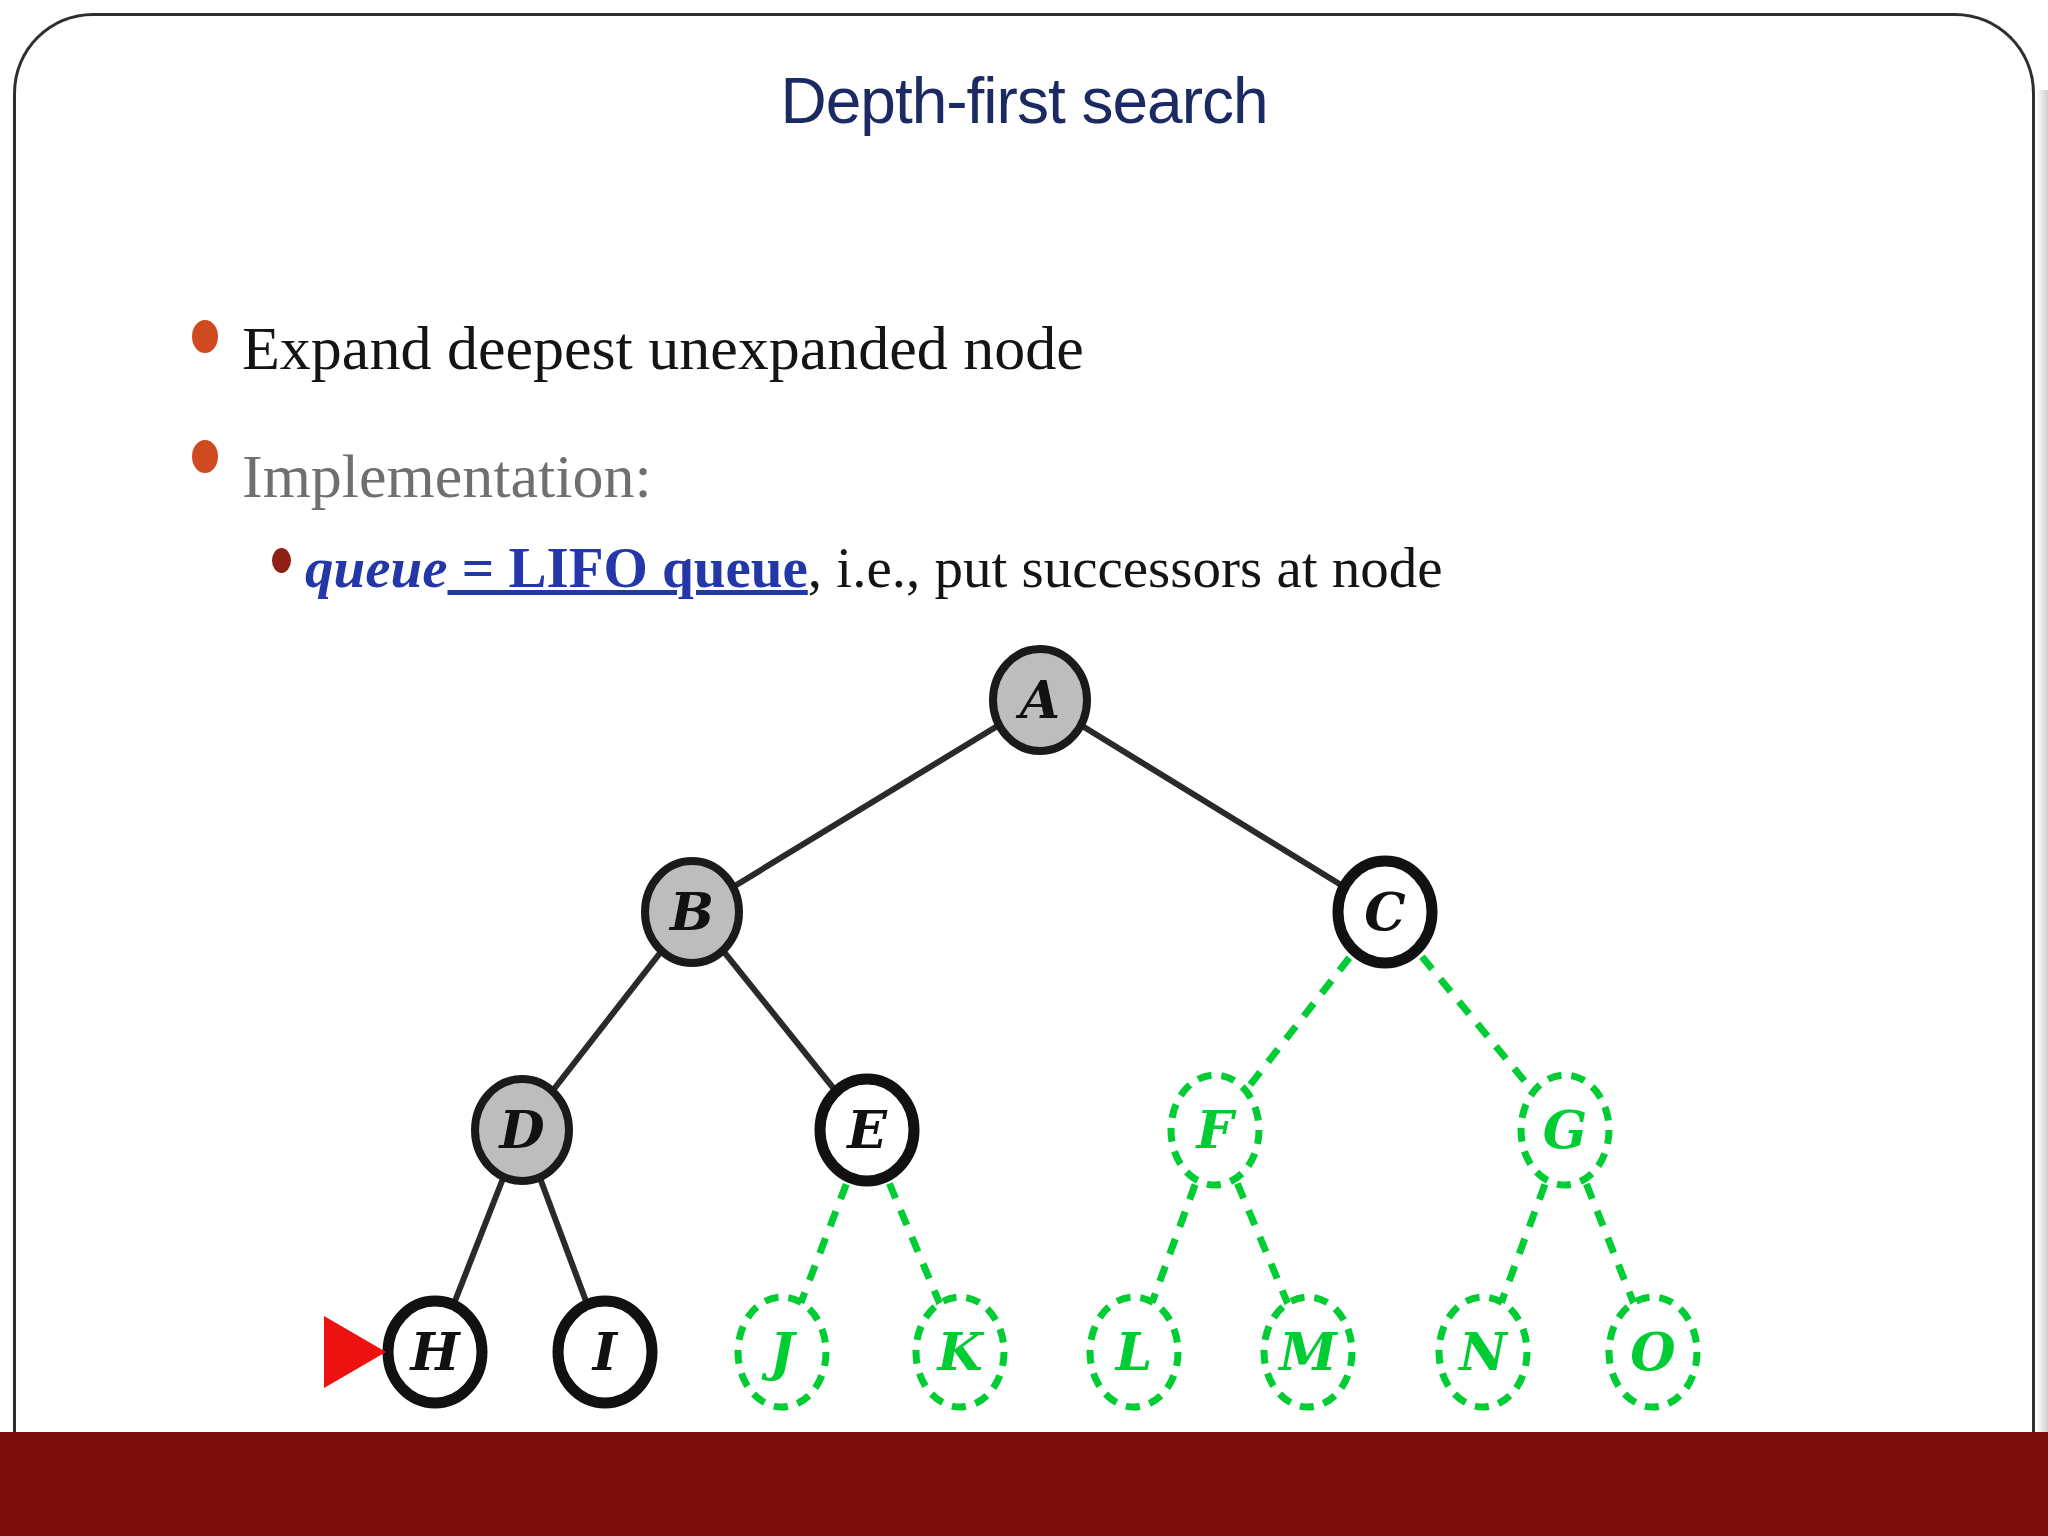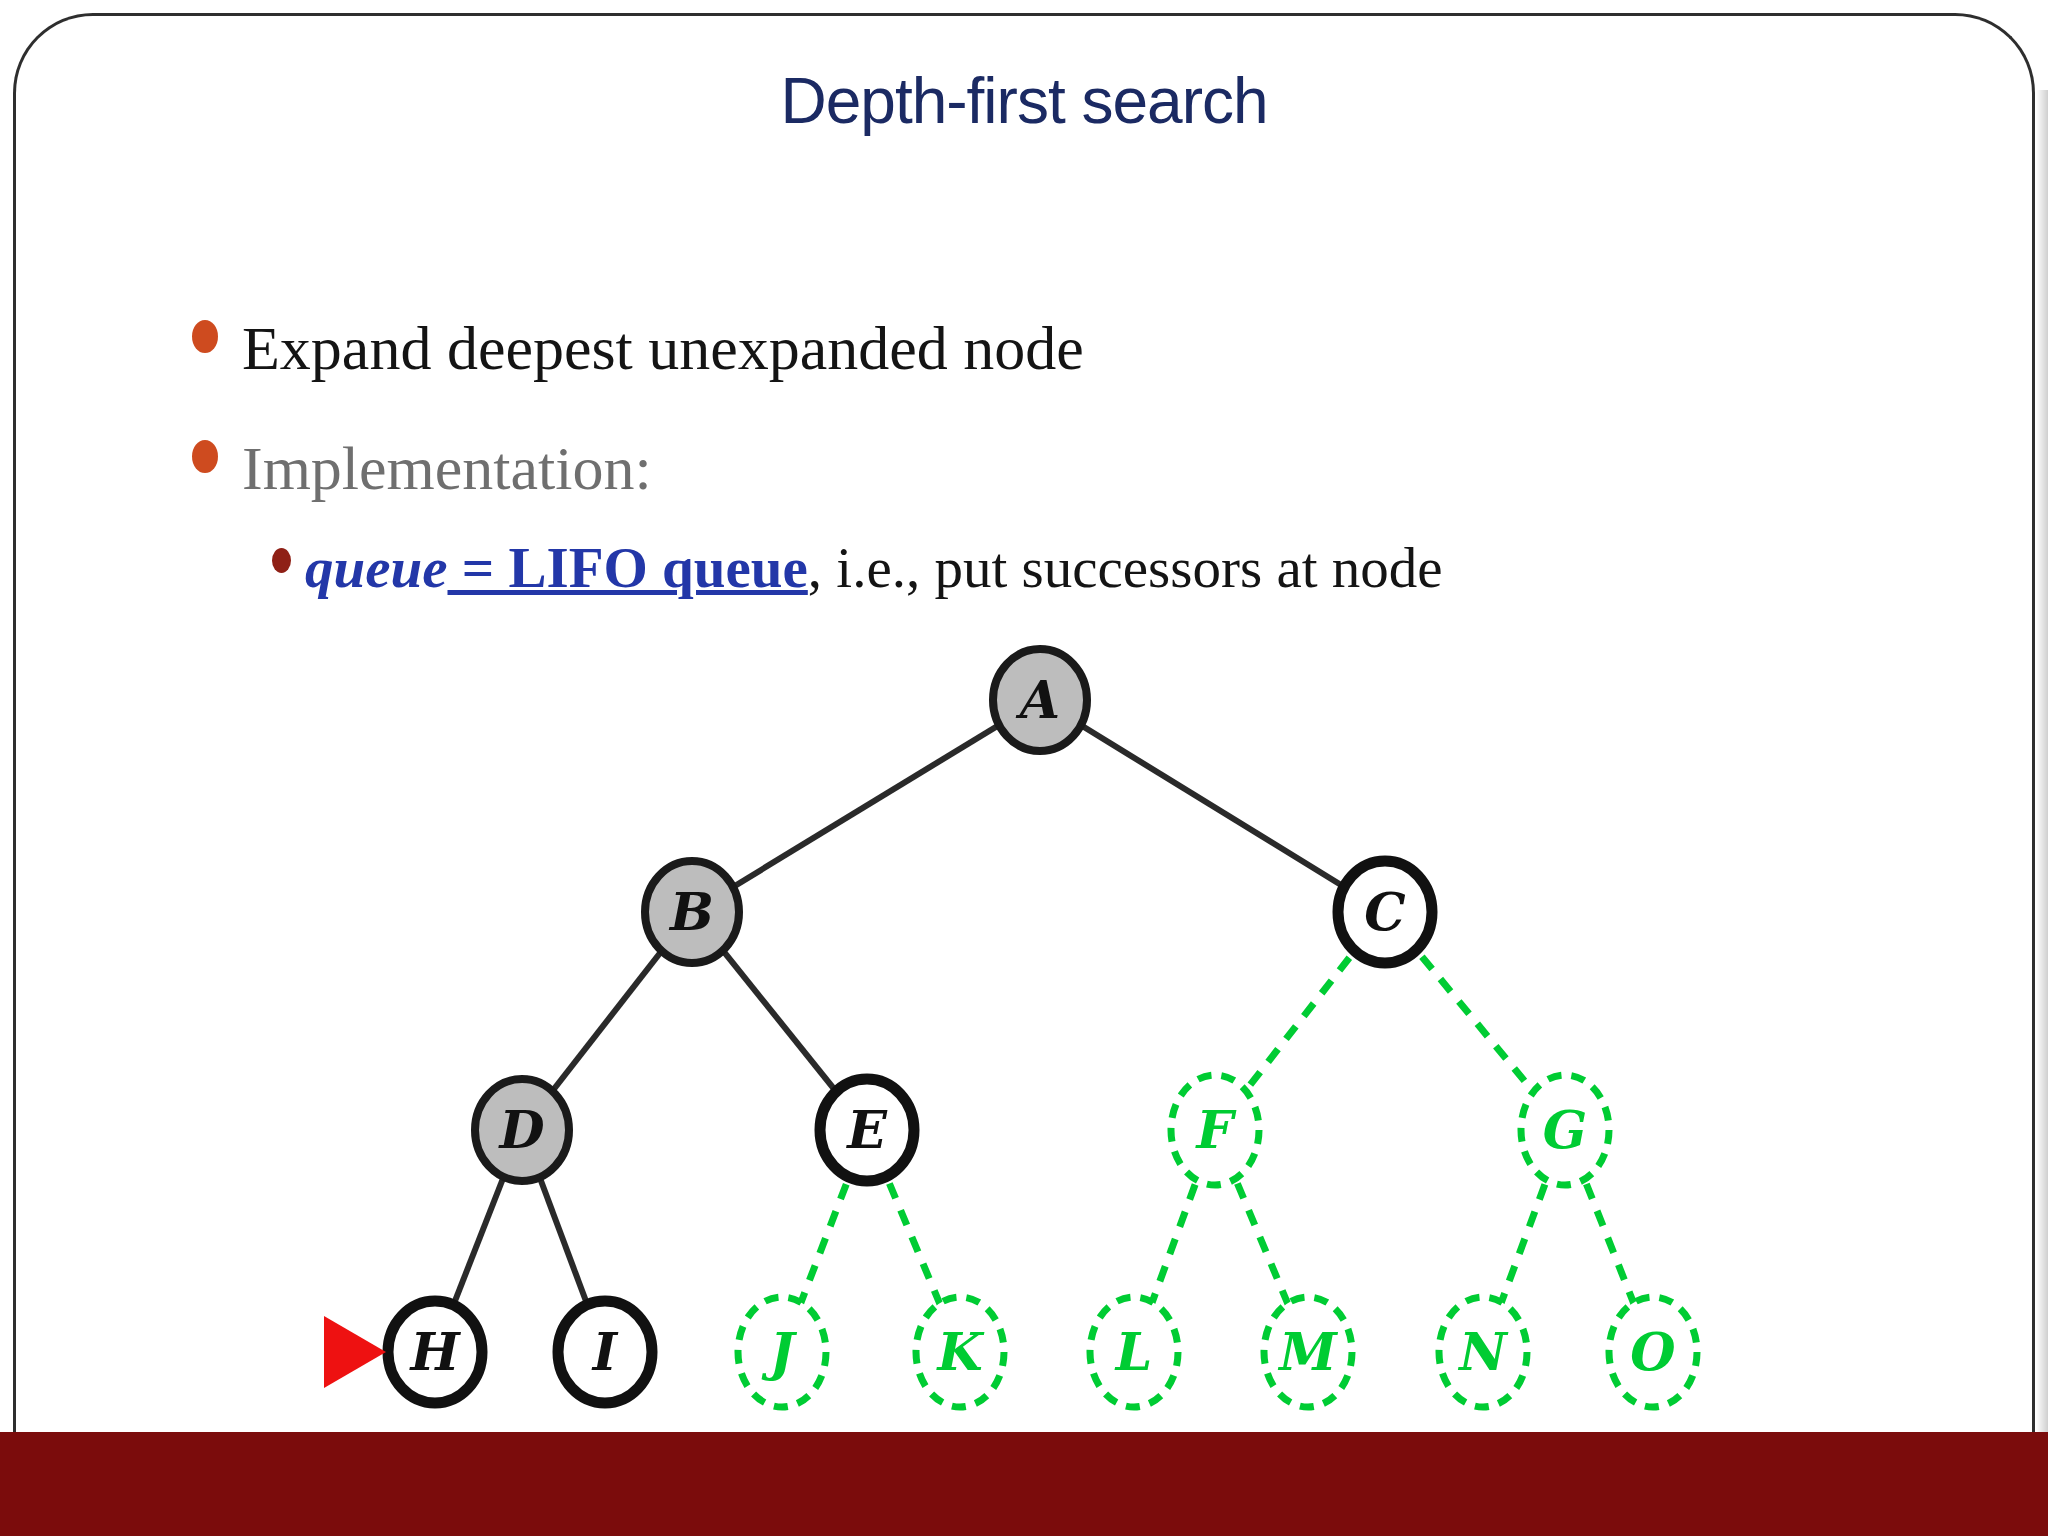--- a/index.html
+++ b/index.html
@@ -28,21 +28,21 @@
     background:var(--bullet-orange,#CE4B1F);margin-right:24px;margin-top:10px;
   }
   .row1{left:192px;top:310px;}
   .row2{left:192px;top:430px;}
   .row3{left:272px;top:532px;}
   .row3 .dot{
     width:19px;height:25px;background:var(--sub-bullet-red,#8F2016);
     margin-right:14px;margin-top:16px;
   }
   .btext{font-size:62px;line-height:1.25;color:var(--body-text,#141414);}
-  .row2 .btext{color:var(--muted-text,#6F6F6F);}
+  .row2 .btext{color:var(--muted-text,#6F6F6F);margin-top:8px;}
   .row3 .btext{font-size:57px;}
   .fringe{font-style:italic;font-weight:bold;color:var(--emphasis-blue,#2337A8);}
   .lifo{font-weight:bold;color:var(--emphasis-blue,#2337A8);text-decoration:underline;}
   .rest{color:var(--body-text,#141414);}
   svg.tree{position:absolute;left:0;top:0;width:2048px;height:1536px;z-index:2;}
   svg.tree text{
     font-family:"DejaVu Serif",serif;font-style:italic;font-weight:bold;
     font-size:52px;text-anchor:middle;
   }
   .footer-bar{

